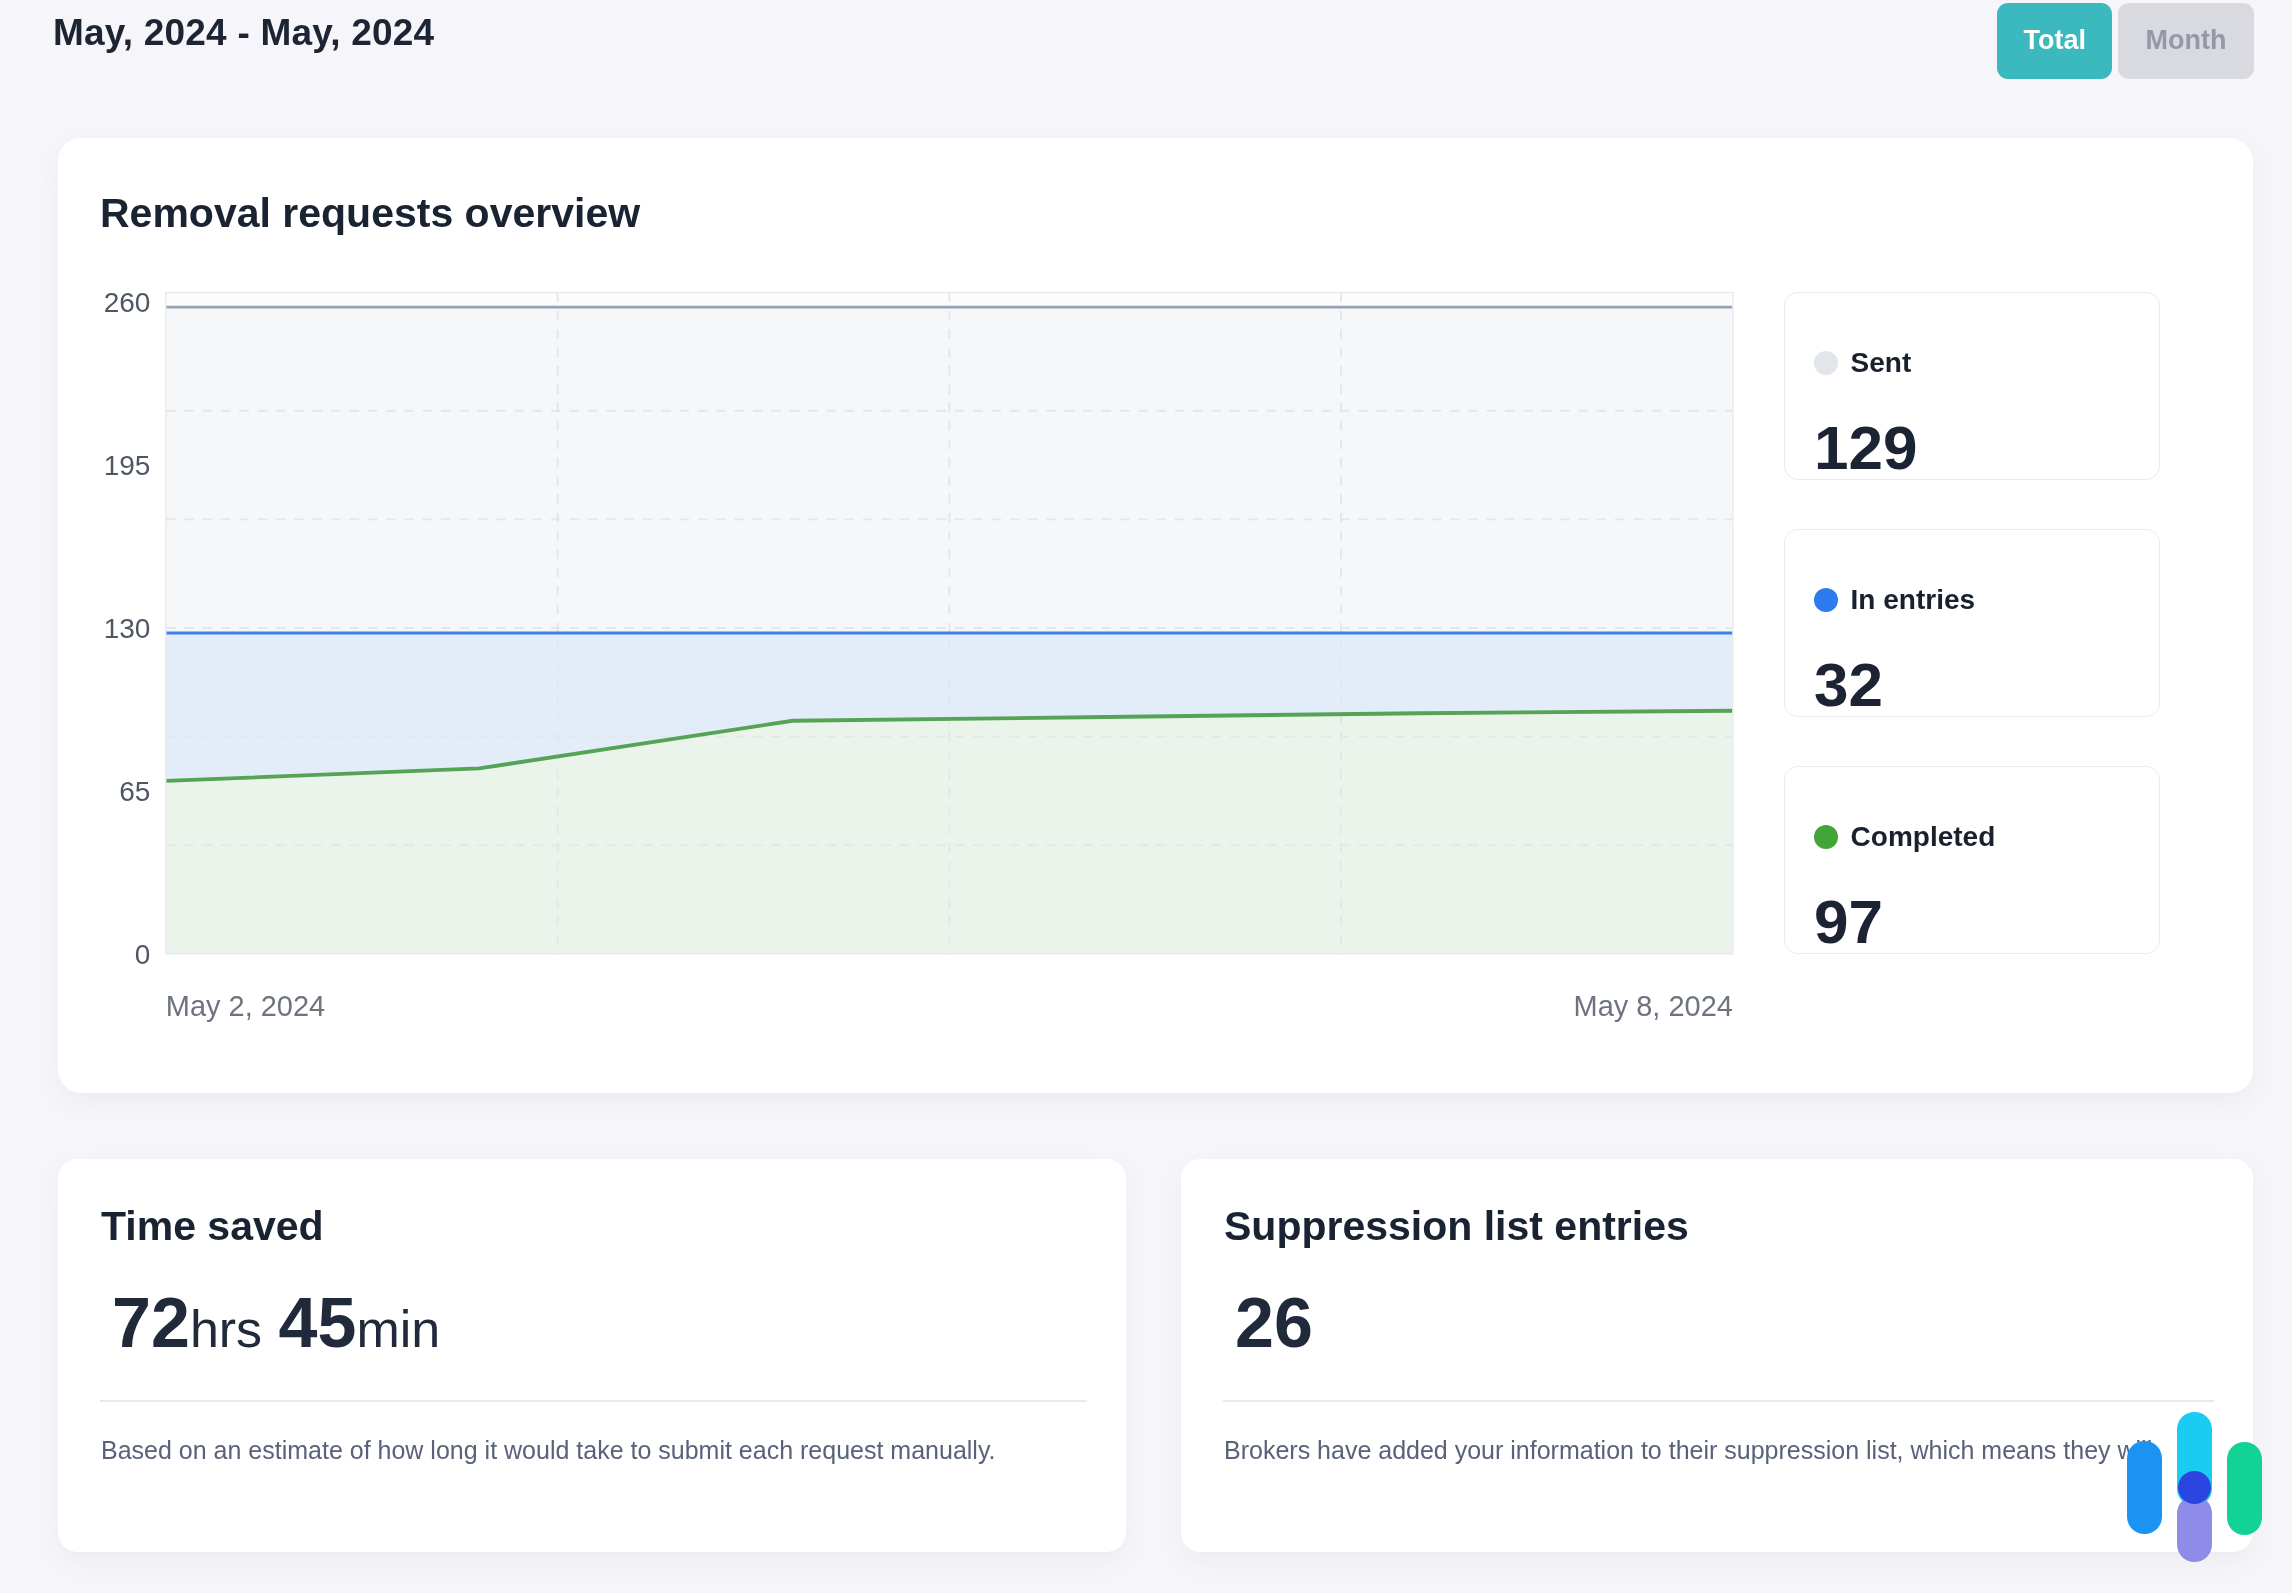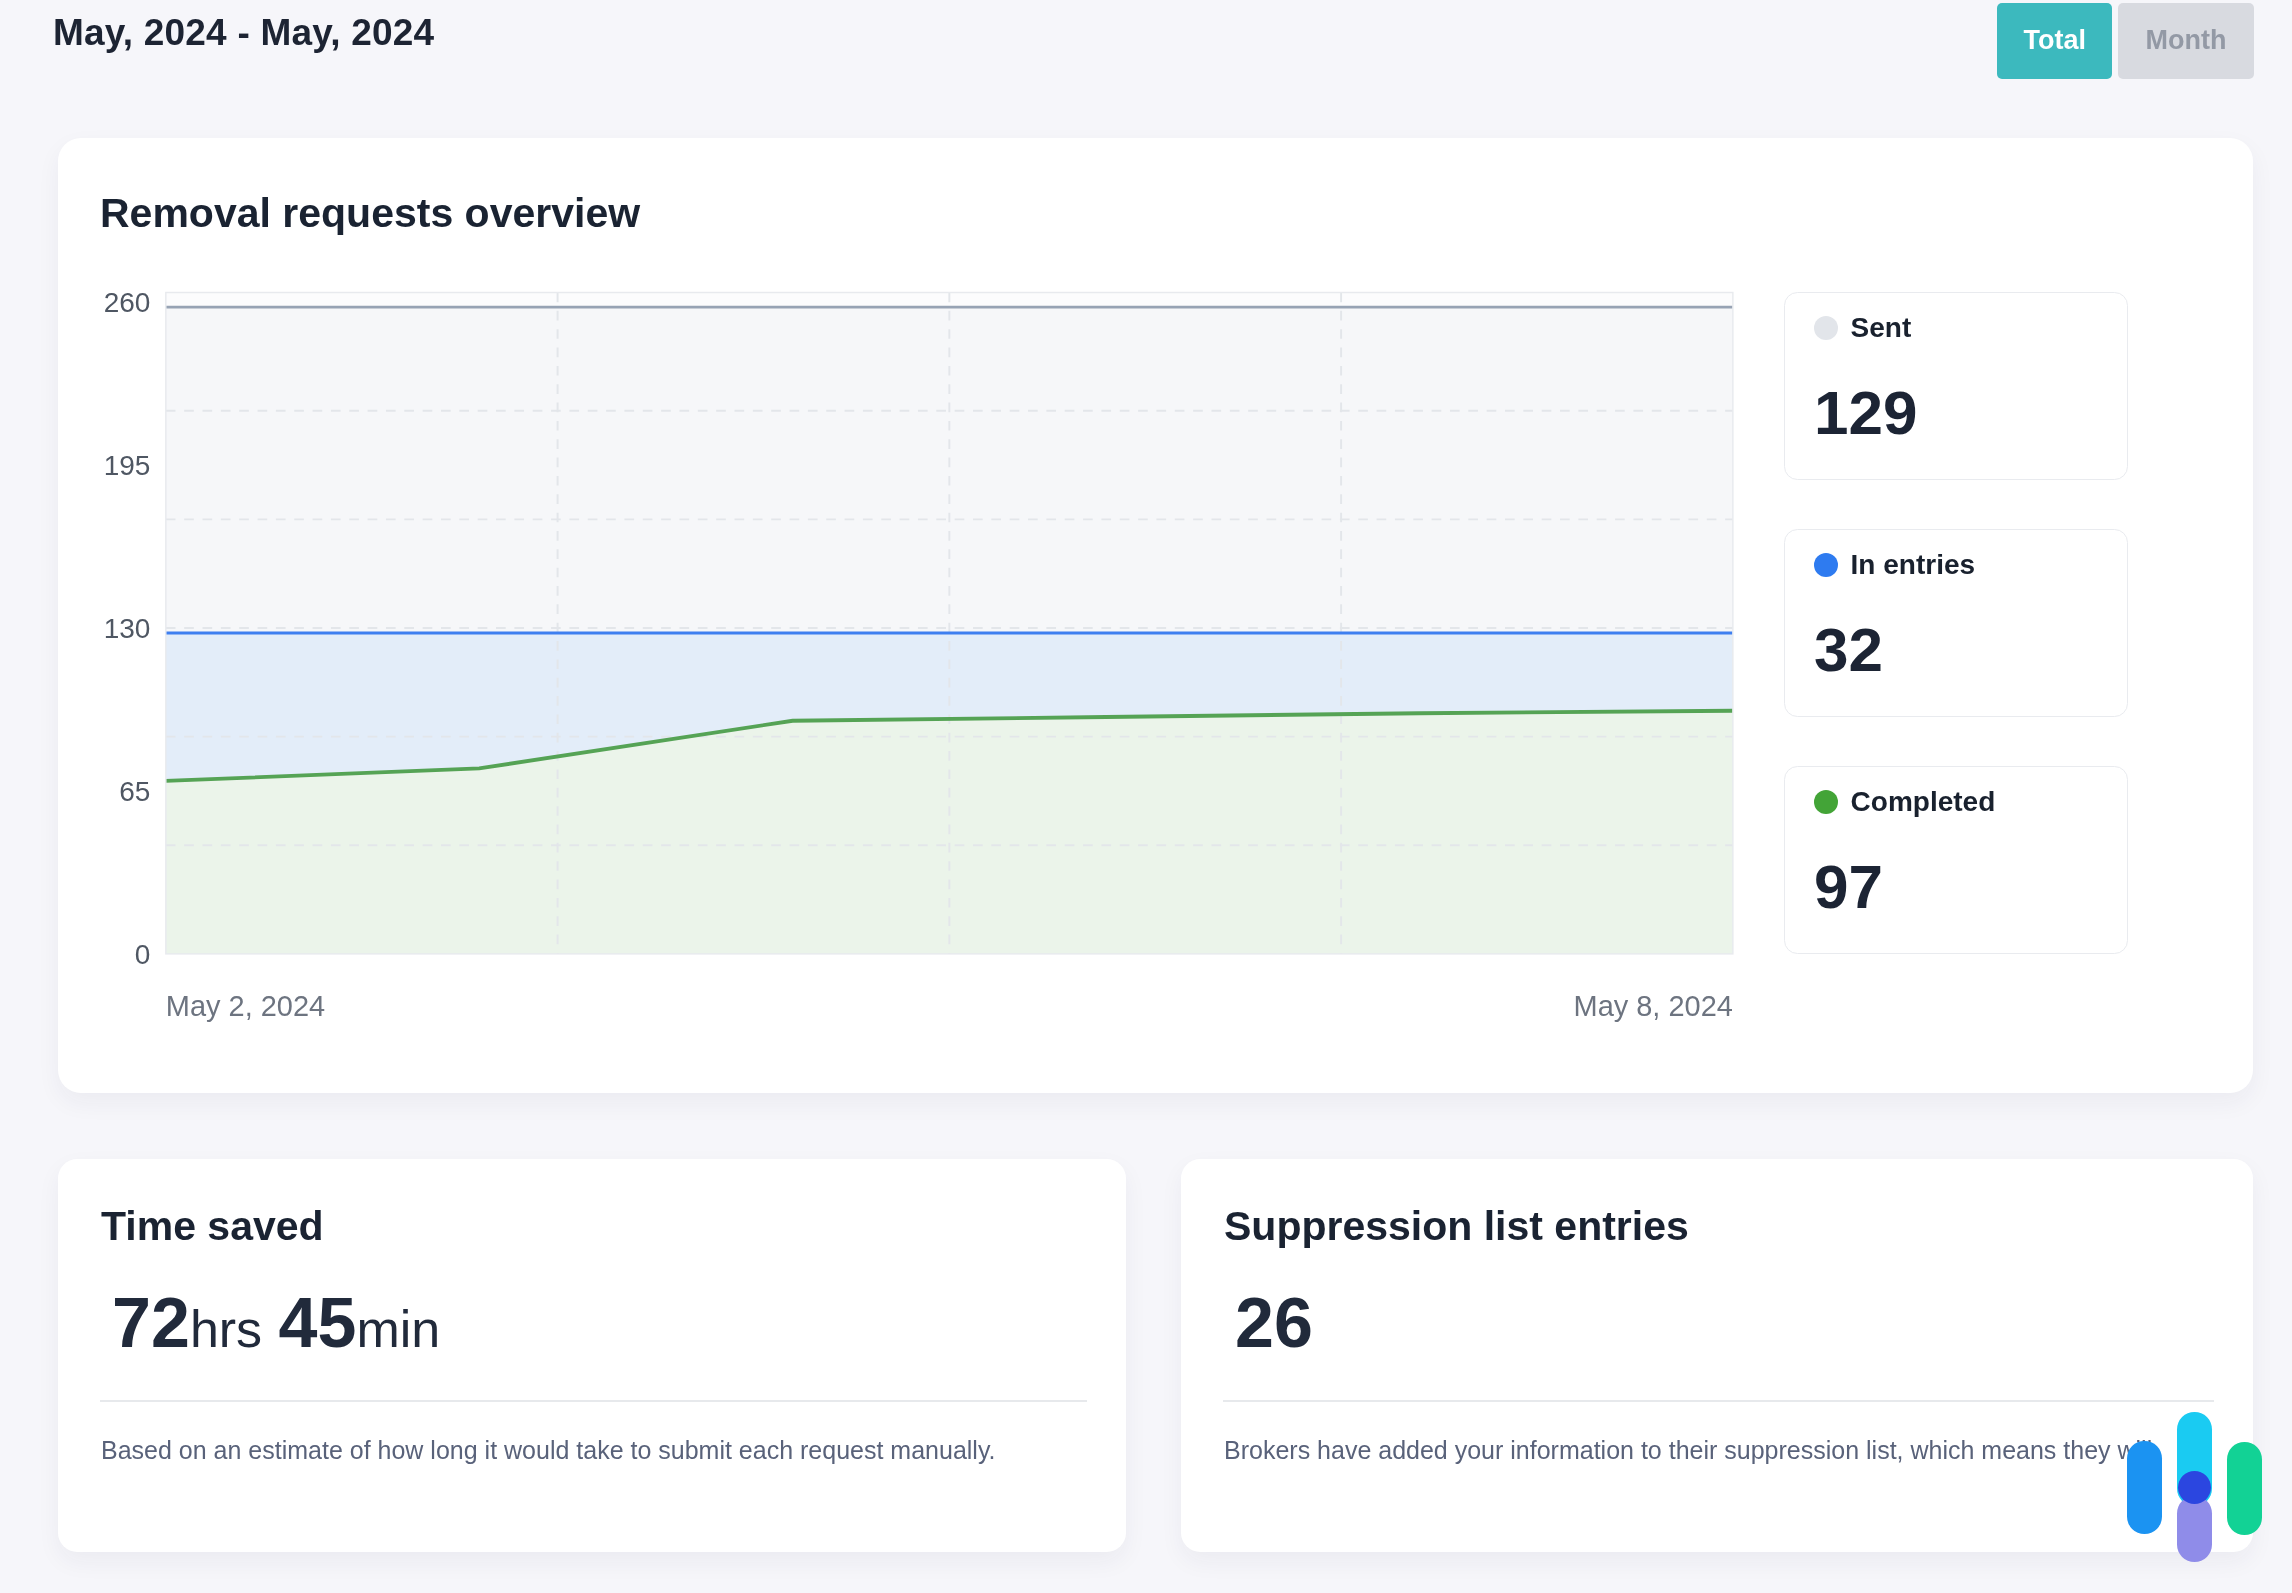--- a/index.html
+++ b/index.html
@@ -10,44 +10,44 @@
   }
   .page { position:relative; width:2292px; height:1593px; overflow:hidden; }
 
   
   .header-title {
     position:absolute; left:53px; top:11.6px;
     font-size:37px; font-weight:700; color:#1D2433; letter-spacing:0.2px;
   }
   .toggle-group { position:absolute; top:2.9px; right:38px; display:flex; gap:5.8px; }
   .toggle-btn {
-    height:76px; border:none; border-radius:5px;
+    height:76px; border:none; border-radius:11px;
     font-family:inherit; font-size:27px; font-weight:700; cursor:pointer;
     display:flex; align-items:center; justify-content:center;
   }
   .toggle-btn.total { width:115px; background:#3CB9BE; color:#FFFFFF; }
   .toggle-btn.month { width:136px; background:#D8DAE0; color:#9399A5; }
 
   
   .card {
     position:absolute; background:#FFFFFF; border-radius:23px;
     box-shadow:0 9.7px 23px rgba(30,40,70,.05);
   }
   .chart-card { left:58px; top:138px; width:2195px; height:955px; }
   .card-title { position:absolute; font-size:41px; font-weight:700; color:#1A2332; }
   .chart-card .card-title { left:42px; top:52px; }
 
   .chart-svg { position:absolute; left:19.3px; top:137px; }
   svg { font-family:inherit; }
 
   
   .legend-card {
-    position:absolute; left:1726px; width:344px; height:188px;
+    position:absolute; left:1726px; width:376px; height:188px;
     background:#FFFFFF; border:1.4px solid #E9EBEF; border-radius:13.5px;
-    box-sizing:border-box; padding:19px 0 0 29px;
+    box-sizing:border-box; padding:54px 0 0 29px;
   }
   .legend-card.sent { top:154px; }
   .legend-card.progress { top:391px; }
   .legend-card.completed { top:628px; }
   .legend-head { display:flex; align-items:center; gap:12.6px; }
   .legend-dot { width:24px; height:24px; border-radius:50%; flex:0 0 auto; }
   .legend-label { font-size:28px; font-weight:700; color:#19212E; }
   .legend-value { margin-top:33px; font-size:62px; font-weight:700; color:#1C2434; }
 
   

